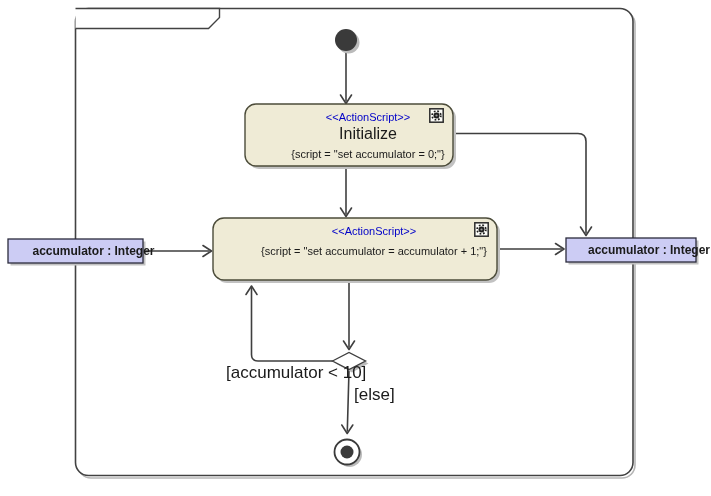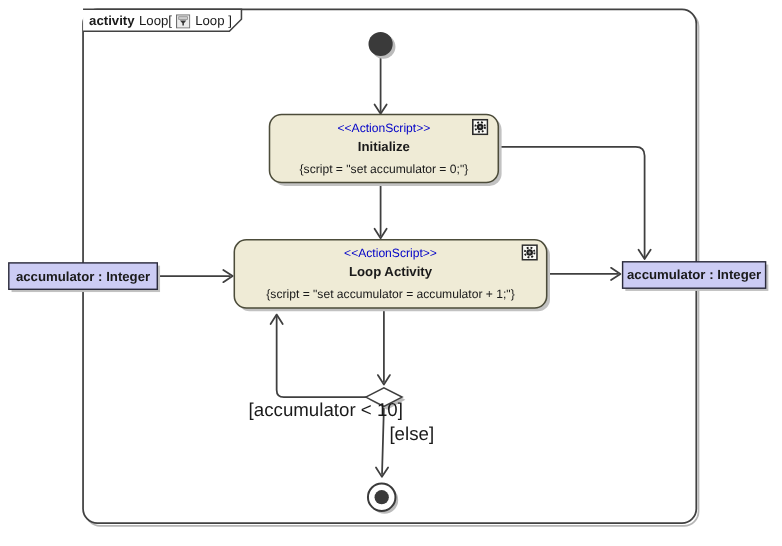--- a/index.html
+++ b/index.html
@@ -10,30 +10,30 @@
   }
   svg.layer { position:absolute; left:0; top:0; }
   .ov { position:absolute; white-space:nowrap; color:#1a1a1a; }
 
   
   .frame-title { left:81px; top:10px; height:18px; display:flex; align-items:center; gap:4px; font-size:12px; }
   .frame-title .kw { font-weight:bold; }
   .dgm-icon { display:inline-block; width:13px; height:13px; }
 
   
-  .action-text { text-align:center; }
+  .action-text { text-align:center;margin-left:19px; }
   .action-text .stereo { font-size:11px; line-height:15px; color:#0000C8; }
-  .action-text .aname  { font-size:12px; line-height:17px; font-weight:bold; }
+  .action-text .aname  { font-size:16px; line-height:17px; font-weight:normal; }
   .action-text .script { font-size:11px; line-height:20px; margin-top:2px; }
   .gear { display:inline-block; width:15px; height:15px; }
 
   
   .param-label {
     text-align:right; font-weight:bold; font-size:12px;
-    display:flex; align-items:center; justify-content:center;
+    display:flex; align-items:center; justify-content:center;padding-left:18px;
   }
 
   .guard { font-size:17px; }
 </style>
 </head>
 <body>
 
 <div class="canvas">
 
   <svg class="layer" width="711" height="496" viewBox="0 0 711 496">
@@ -108,50 +108,37 @@
       <polygon points="332.5,361 349,352.5 365.5,361 349,369.5" fill="#ffffff" stroke="#3F3F3F" stroke-width="1.4"></polygon>
     </g>
 
     <g>
       <circle cx="349.5" cy="454.5" r="12.5" fill="#BBBBBB"></circle>
       <circle cx="347" cy="452" r="12.5" fill="#ffffff" stroke="#3A3A3A" stroke-width="1.8"></circle>
       <circle cx="347" cy="452" r="6.5" fill="#3A3A3A"></circle>
     </g>
   </svg>
 
-  <div class="ov frame-title">
-    <span class="kw">activity</span>
-    <span>Loop[</span>
-    <span class="dgm-icon">
-      <svg width="13" height="13" viewBox="0 0 13 13">
-        <rect x="0.5" y="0.5" width="12" height="12" fill="#ECECEC" stroke="#6E6E6E"></rect>
-        <rect x="2.5" y="2.2" width="8" height="2.4" fill="#CFCFCF" stroke="#8A8A8A" stroke-width="0.7"></rect>
-        <polygon points="3.6,5.6 9.4,5.6 7.2,8.2 7.2,10.2 5.8,10.2 5.8,8.2" fill="#3A3A3A"></polygon>
-      </svg>
-    </span>
-    <span>Loop ]</span>
-  </div>
 
   <div class="ov action-text" style="left:245px; top:110px; width:208px;">
     <div class="stereo">&lt;&lt;ActionScript&gt;&gt;</div>
     <div class="aname">Initialize</div>
     <div class="script">{script = "set accumulator = 0;"}</div>
   </div>
   <span class="gear ov" style="left:429px; top:108px;">
     <svg width="15" height="15" viewBox="0 0 15 15">
       <rect x="0.8" y="0.8" width="13.4" height="13.4" fill="#FBFBF7" stroke="#2B2B2B" stroke-width="1.5"></rect>
       <circle cx="7.5" cy="7.5" r="4.4" fill="none" stroke="#1E1E1E" stroke-width="1.7" stroke-dasharray="1.7 1.8"></circle>
       <circle cx="7.5" cy="7.5" r="3" fill="#1E1E1E"></circle>
       <circle cx="7.5" cy="7.5" r="1.1" fill="#9A9A9A"></circle>
     </svg>
   </span>
 
   <div class="ov action-text" style="left:213px; top:224px; width:284px;">
     <div class="stereo">&lt;&lt;ActionScript&gt;&gt;</div>
-    <div class="aname">Loop Activity</div>
     <div class="script">{script = "set accumulator = accumulator + 1;"}</div>
   </div>
   <span class="gear ov" style="left:474px; top:222px;">
     <svg width="15" height="15" viewBox="0 0 15 15">
       <rect x="0.8" y="0.8" width="13.4" height="13.4" fill="#FBFBF7" stroke="#2B2B2B" stroke-width="1.5"></rect>
       <circle cx="7.5" cy="7.5" r="4.4" fill="none" stroke="#1E1E1E" stroke-width="1.7" stroke-dasharray="1.7 1.8"></circle>
       <circle cx="7.5" cy="7.5" r="3" fill="#1E1E1E"></circle>
       <circle cx="7.5" cy="7.5" r="1.1" fill="#9A9A9A"></circle>
     </svg>
   </span>

